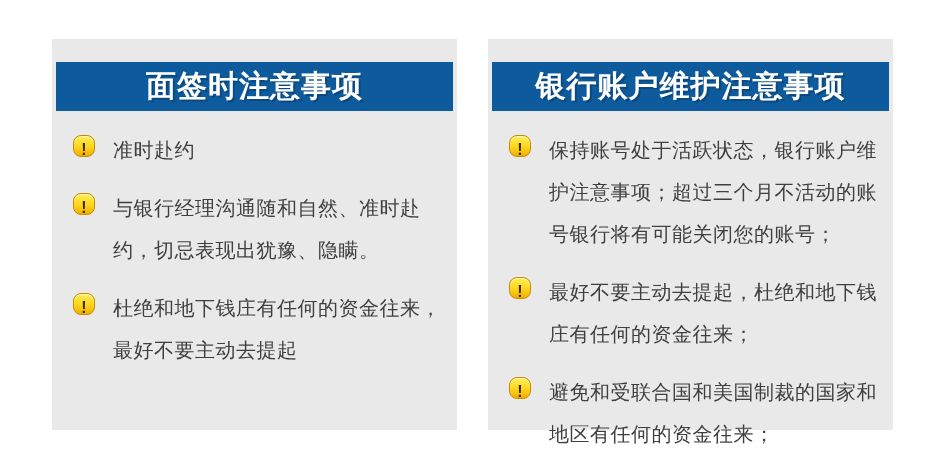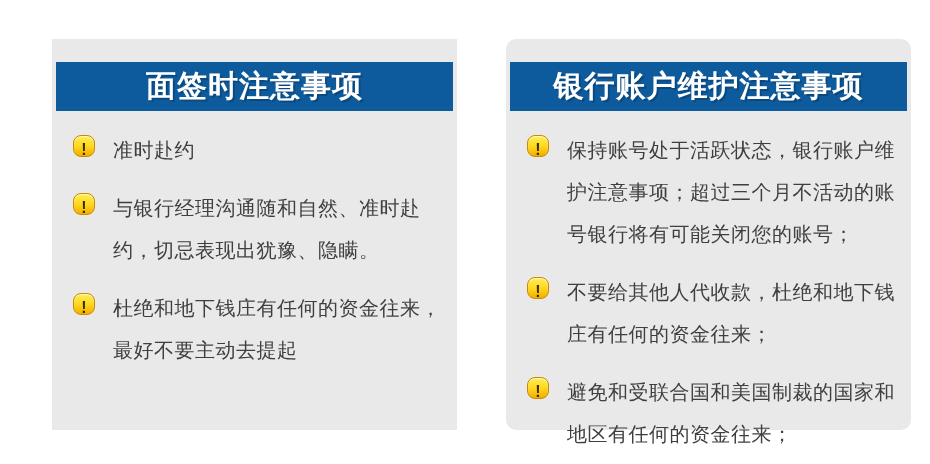--- a/index.html
+++ b/index.html
@@ -22,21 +22,21 @@
   }
   .stage { position: relative; width: 930px; height: 464px; }
   .panel {
     position: absolute;
     top: 31px;
     width: 405px;
     height: 391px;
     background: var(--panel_bg);
   }
   .panel-left  { left: 44px; }
-  .panel-right { left: 498px; border-radius: 10px; }
+  .panel-right { left: 480px; }
   .panel-header {
     margin-top: 19px;
     height: 49px;
     background: var(--header_bg);
     display: flex;
     align-items: center;
     justify-content: center;
   }
   .panel-title {
     color: var(--title_text);
@@ -106,21 +106,21 @@
     <header class="panel-header">
       <h2 class="panel-title">银行账户维护注意事项</h2>
     </header>
     <div class="panel-body">
       <div class="note-item">
         <span class="warn-icon">!</span>
         <span class="note-text">保持账号处于活跃状态，银行账户维护注意事项；超过三个月不活动的账号银行将有可能关闭您的账号；</span>
       </div>
       <div class="note-item">
         <span class="warn-icon">!</span>
-        <span class="note-text">不要给其他人代收款，杜绝和地下钱庄有任何的资金往来；</span>
+        <span class="note-text">最好不要主动去提起，杜绝和地下钱庄有任何的资金往来；</span>
       </div>
       <div class="note-item">
         <span class="warn-icon">!</span>
         <span class="note-text">避免和受联合国和美国制裁的国家和地区有任何的资金往来；</span>
       </div>
     </div>
   </section>
 
 </div>
 

